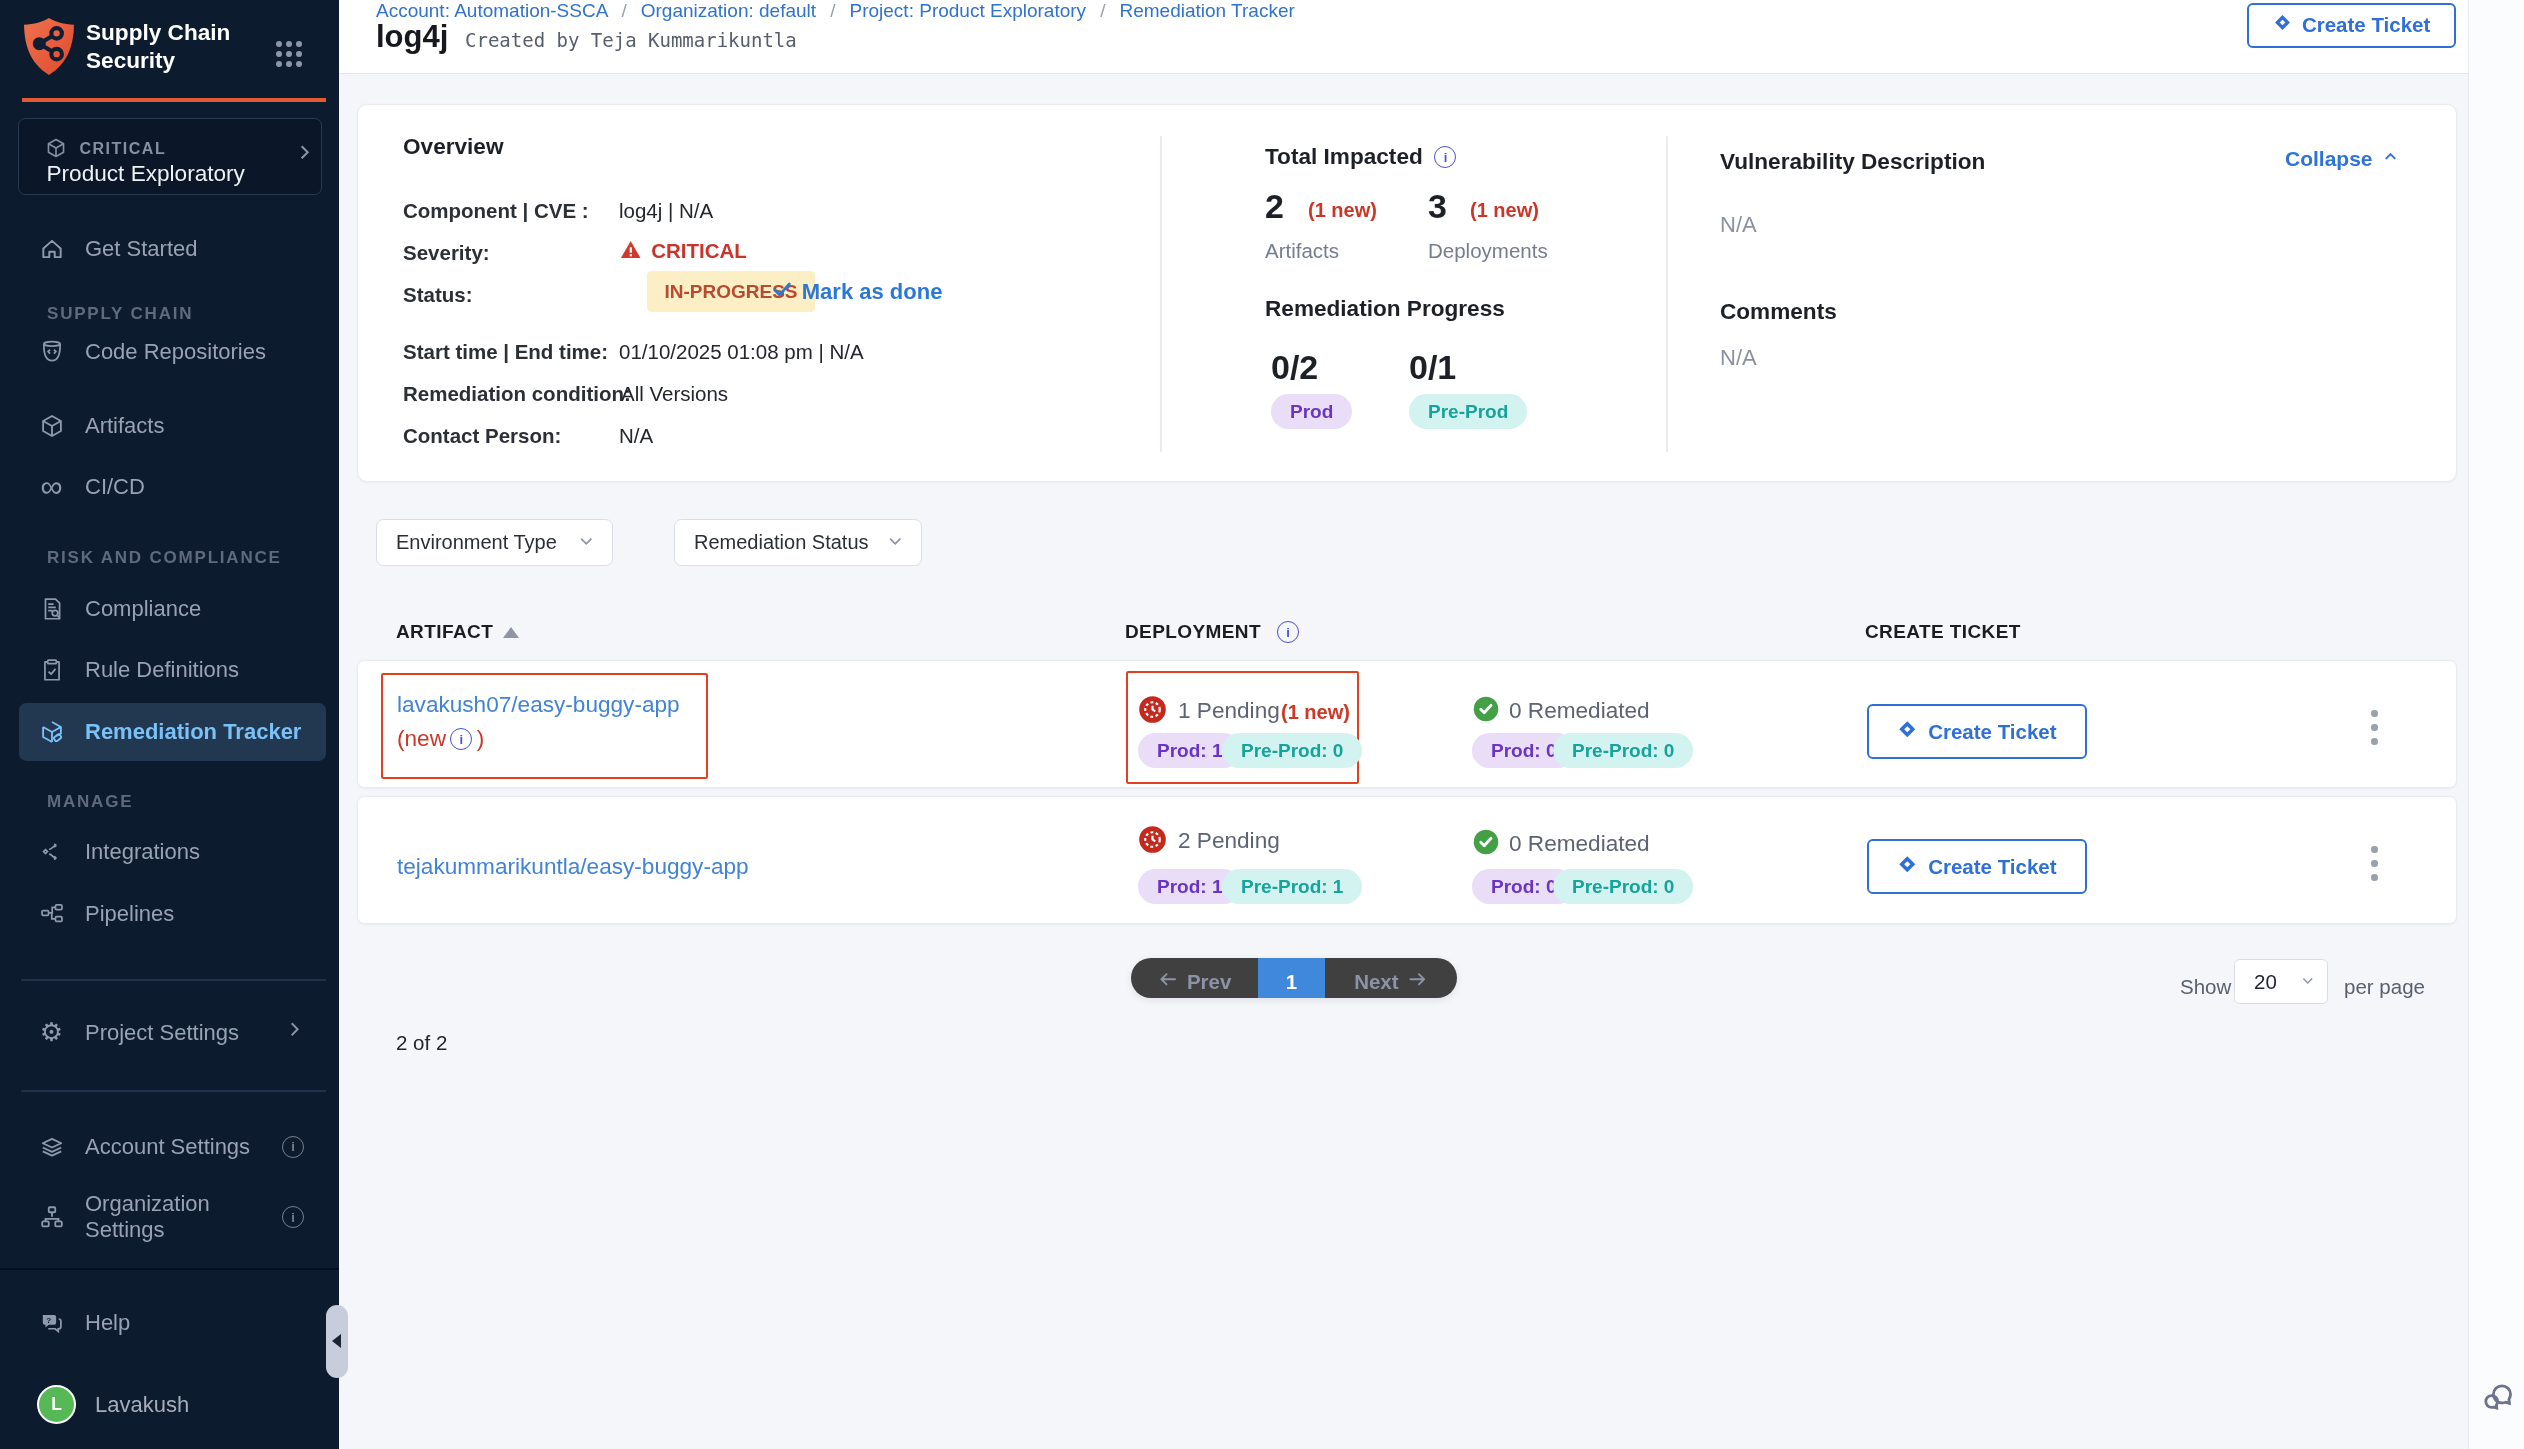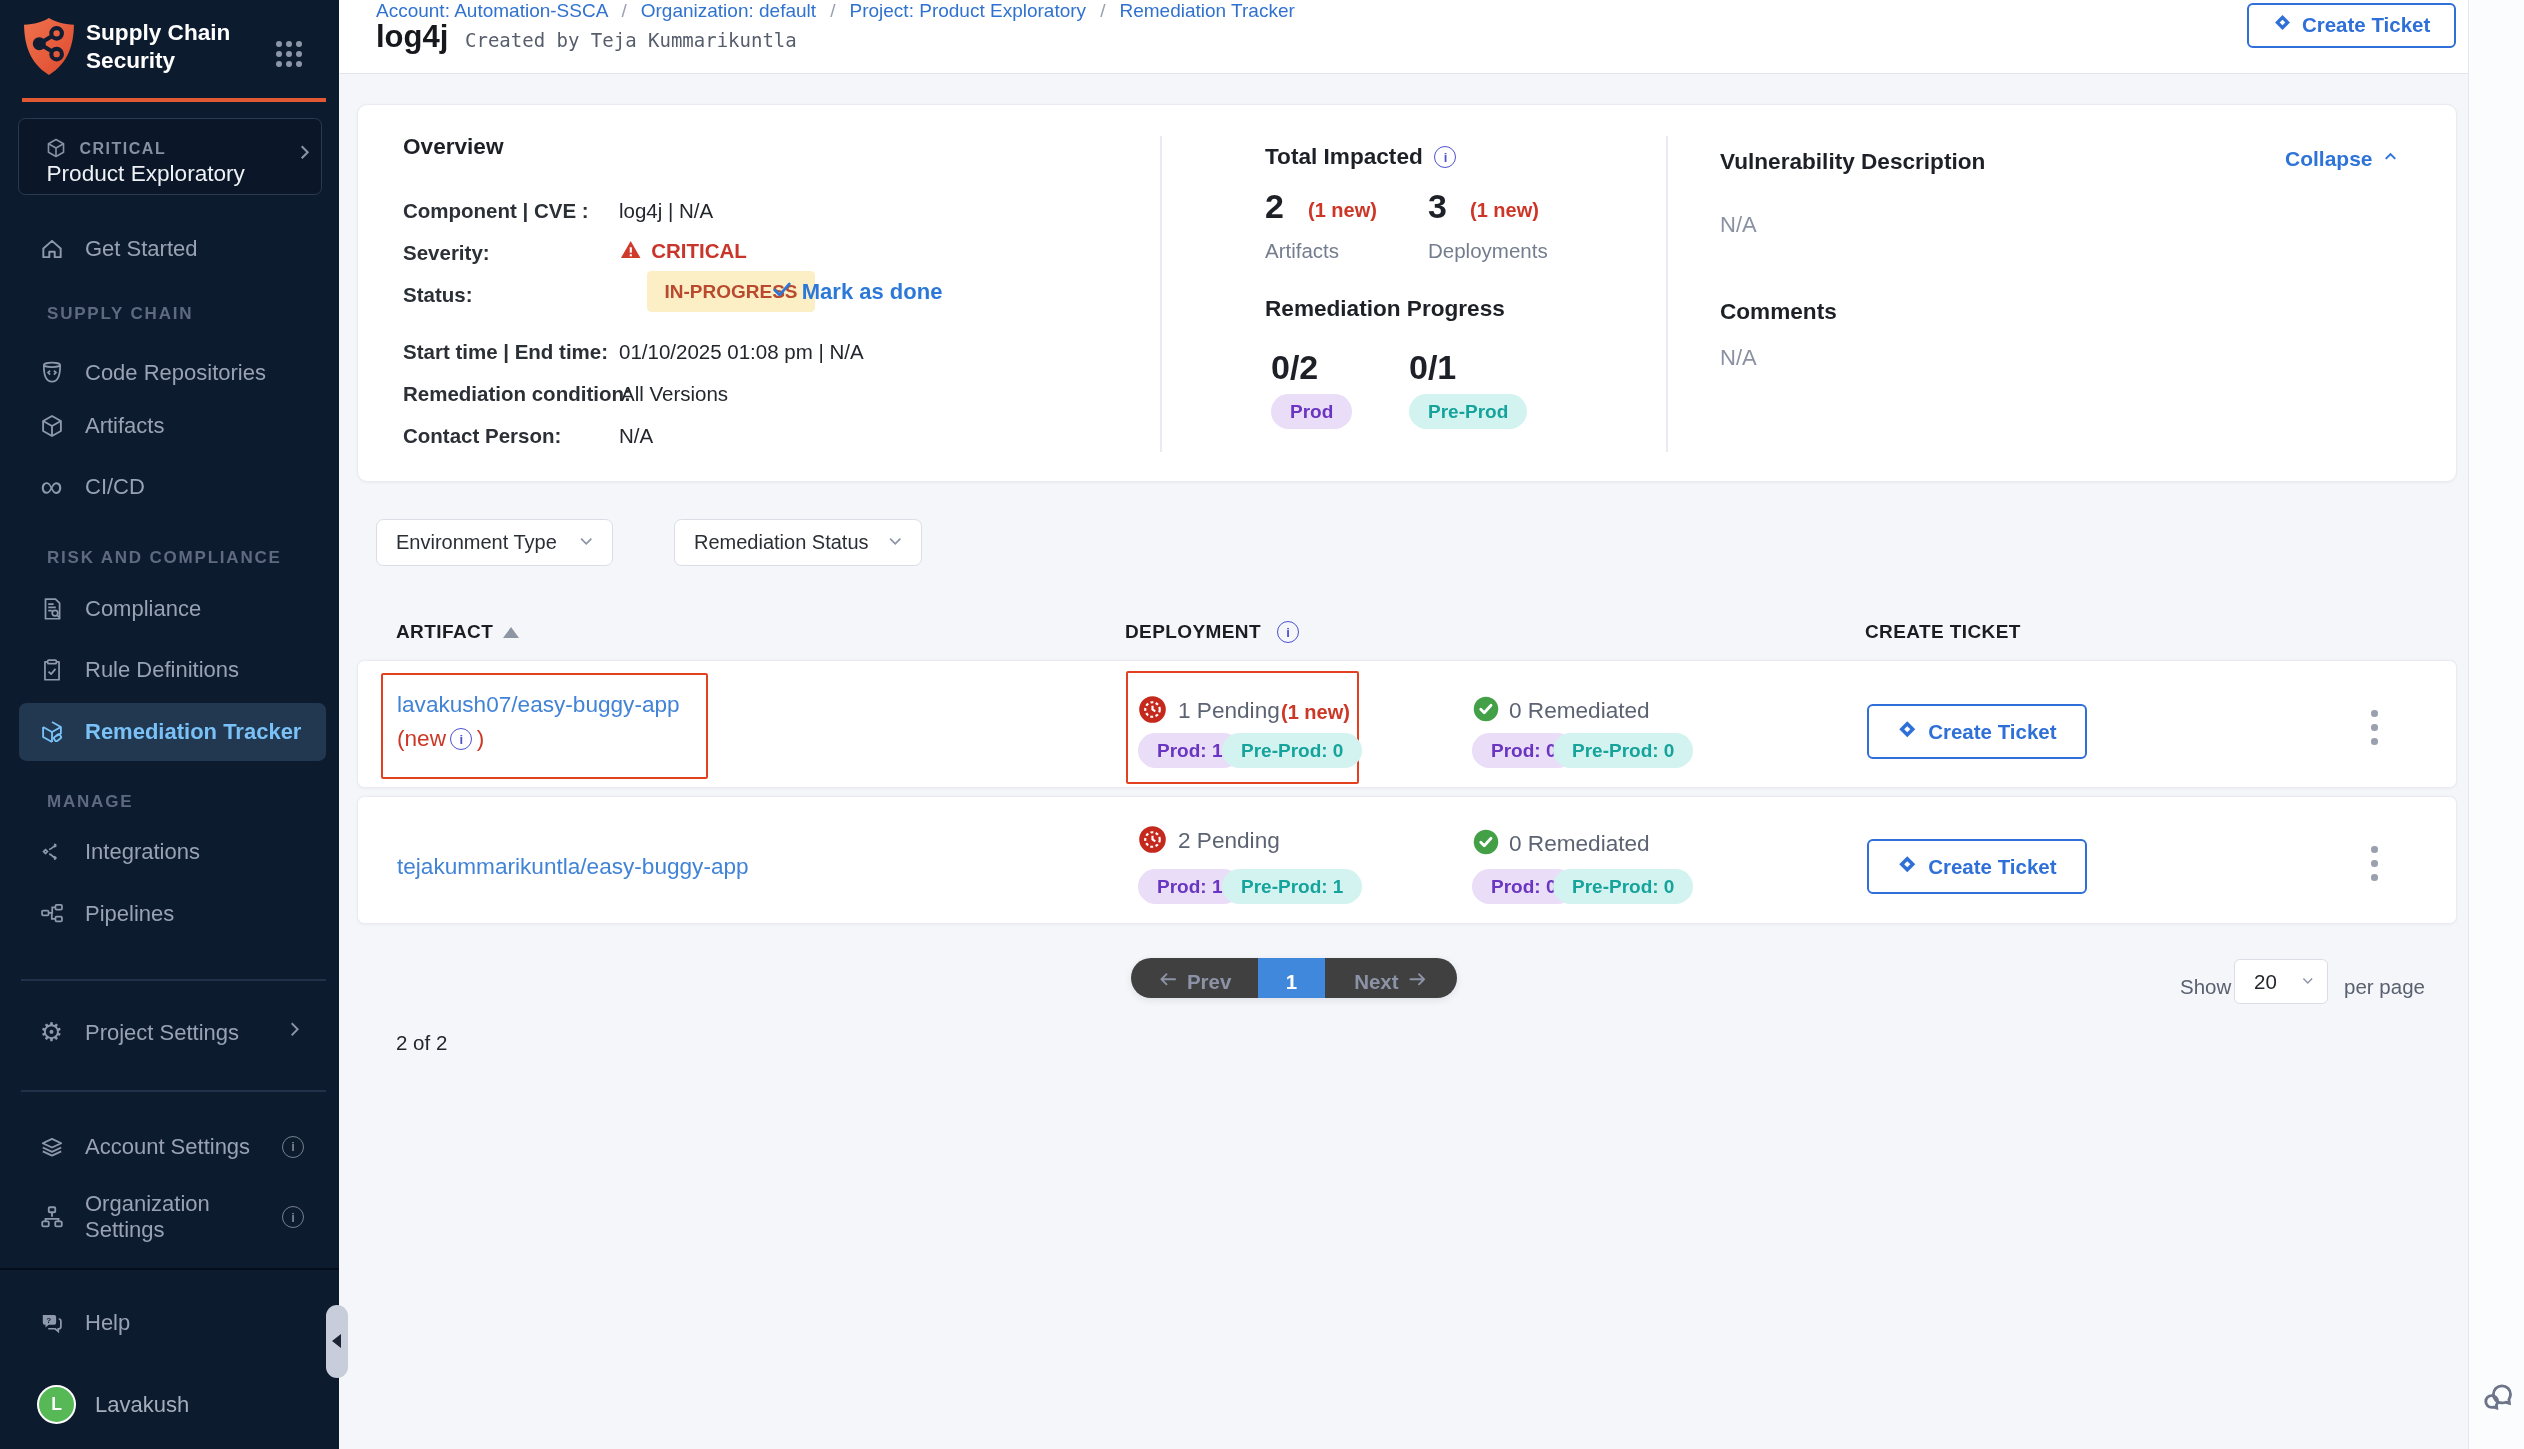--- a/index.html
+++ b/index.html
@@ -93,21 +93,21 @@
       <span class="ic">
           <svg viewBox="0 0 24 24" fill="none" stroke="currentColor" stroke-width="1.8" stroke-linejoin="round">
             <path d="M4 11.5 12 4.5l8 7v8h-5.5v-5h-5v5H4z"></path>
           </svg>
         </span>
       <span>Get Started</span>
     </div>
 
     <div class="side-sec" style="top:304px;">SUPPLY CHAIN</div>
 
-    <div class="side-item" style="top:358px;">
+    <div class="side-item" style="top:337px;">
       <span class="ic">
           <svg viewBox="0 0 24 24" fill="none" stroke="currentColor" stroke-width="1.6">
             <path d="M4.5 4.5c0-1.1 3.4-2 7.5-2s7.5.9 7.5 2v1c0 9-2 14.5-7.5 14.5S4.5 14.5 4.5 5.5v-1z"></path>
             <path d="M4.5 4.5c0 1.1 3.4 2 7.5 2s7.5-.9 7.5-2"></path>
             <path d="M10.2 9.8 8.4 11.6l1.8 1.8M13.8 9.8l1.8 1.8-1.8 1.8"></path>
           </svg>
         </span>
       <span>Code Repositories</span>
     </div>
     <div class="side-item" style="top:411px;">

